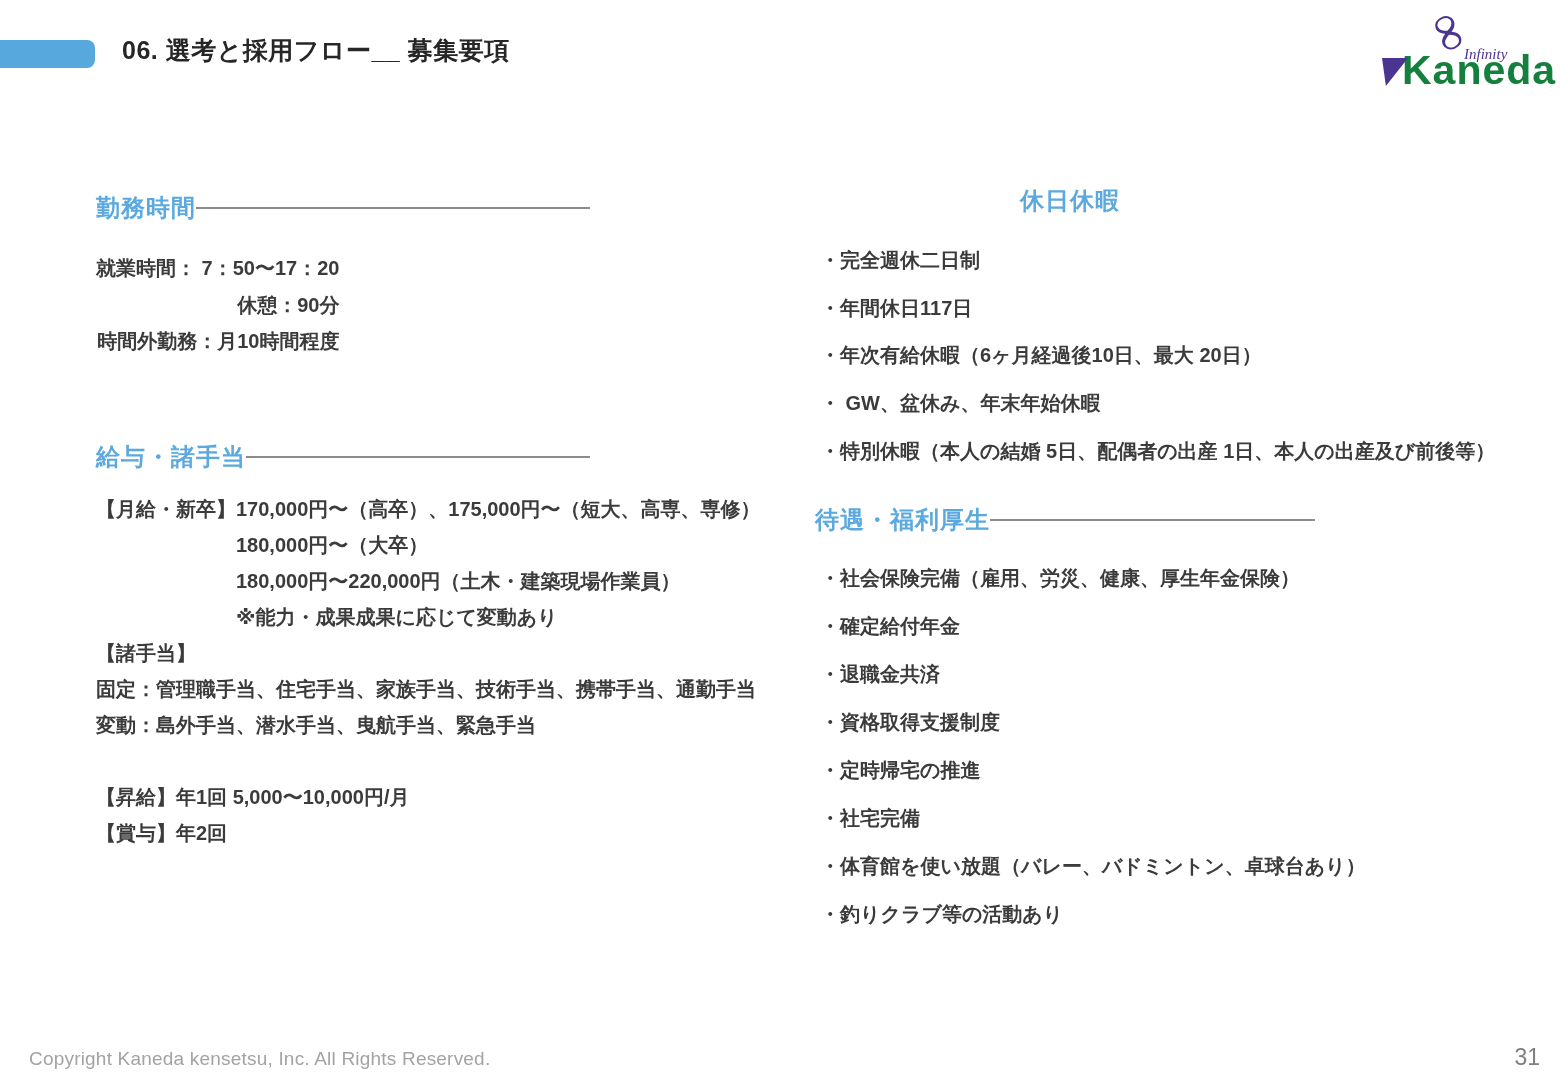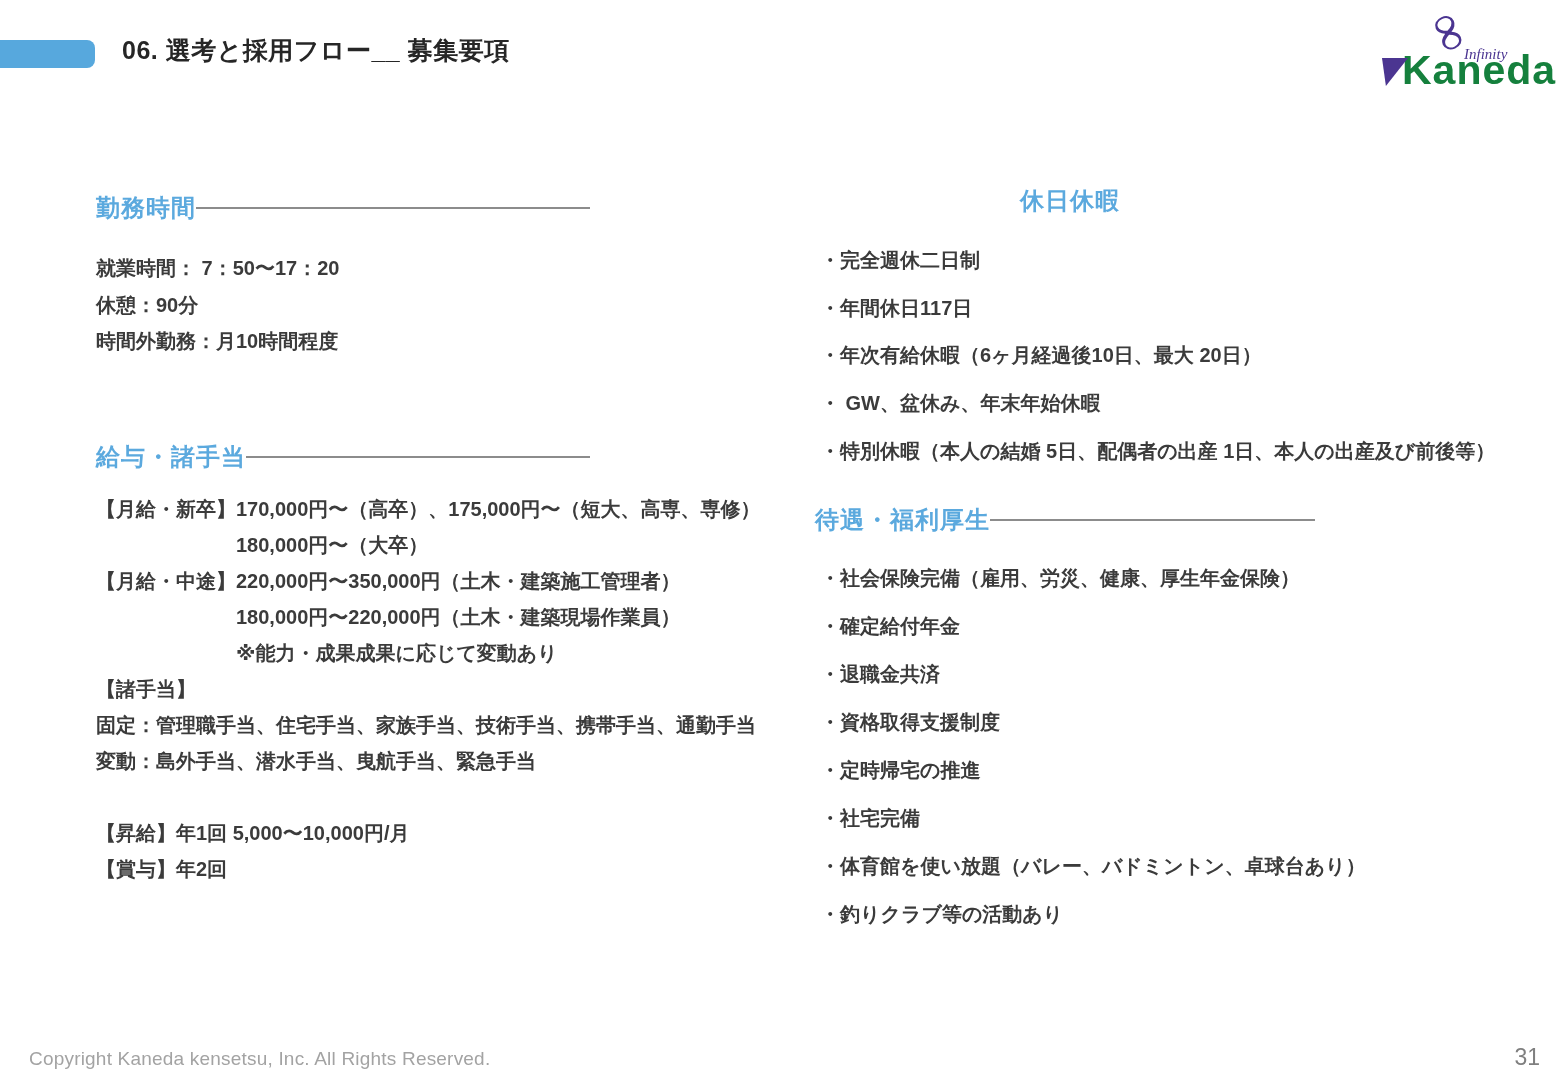--- a/index.html
+++ b/index.html
@@ -51,21 +51,21 @@
   .sec-head{
     position:absolute;display:flex;align-items:center;
   }
   .sec-head .h{
     font-size:24px;font-weight:700;color:#5BA9DE;white-space:nowrap;letter-spacing:1px;
   }
   .sec-head .rule{flex:1;height:2px;background:#8C8C8C;}
 
   
   .tblock{position:absolute;font-weight:700;color:#3B3B3B;white-space:nowrap;}
-  .work-hours{left:96px;top:250px;font-size:20px;line-height:36.6px;}
+  .work-hours{left:96px;top:250px;font-size:20px;line-height:36.6px;text-align:right;}
   .salary{left:96px;top:491px;font-size:20px;line-height:36px;}
   .salary .indent{padding-left:140px;}
   .salary .gap{margin-top:36px;}
   .holidays{left:820px;top:237px;font-size:20px;line-height:47.7px;}
   .benefits{left:820px;top:554px;font-size:20px;line-height:48px;}
 
   
   .copyright{
     position:absolute;left:29px;top:1048px;
     font-size:19px;color:#A3A3A3;font-weight:400;letter-spacing:.2px;
@@ -102,21 +102,20 @@
     <div>時間外勤務：月10時間程度</div>
   </div>
 
   <div class="sec-head" style="left:96px;top:441px;width:494px;">
     <span class="h">給与・諸手当</span>
     <span class="rule"></span>
   </div>
   <div class="tblock salary">
     <div>【月給・新卒】170,000円〜（高卒）、175,000円〜（短大、高専、専修）</div>
     <div class="indent">180,000円〜（大卒）</div>
-    <div>【月給・中途】220,000円〜350,000円（土木・建築施工管理者）</div>
     <div class="indent">180,000円〜220,000円（土木・建築現場作業員）</div>
     <div class="indent">※能力・成果成果に応じて変動あり</div>
     <div>【諸手当】</div>
     <div>固定：管理職手当、住宅手当、家族手当、技術手当、携帯手当、通勤手当</div>
     <div>変動：島外手当、潜水手当、曳航手当、緊急手当</div>
     <div class="gap">【昇給】年1回 5,000〜10,000円/月</div>
     <div>【賞与】年2回</div>
   </div>
 
   <div class="sec-head" style="left:820px;top:185px;width:500px;flex-direction:column;">

